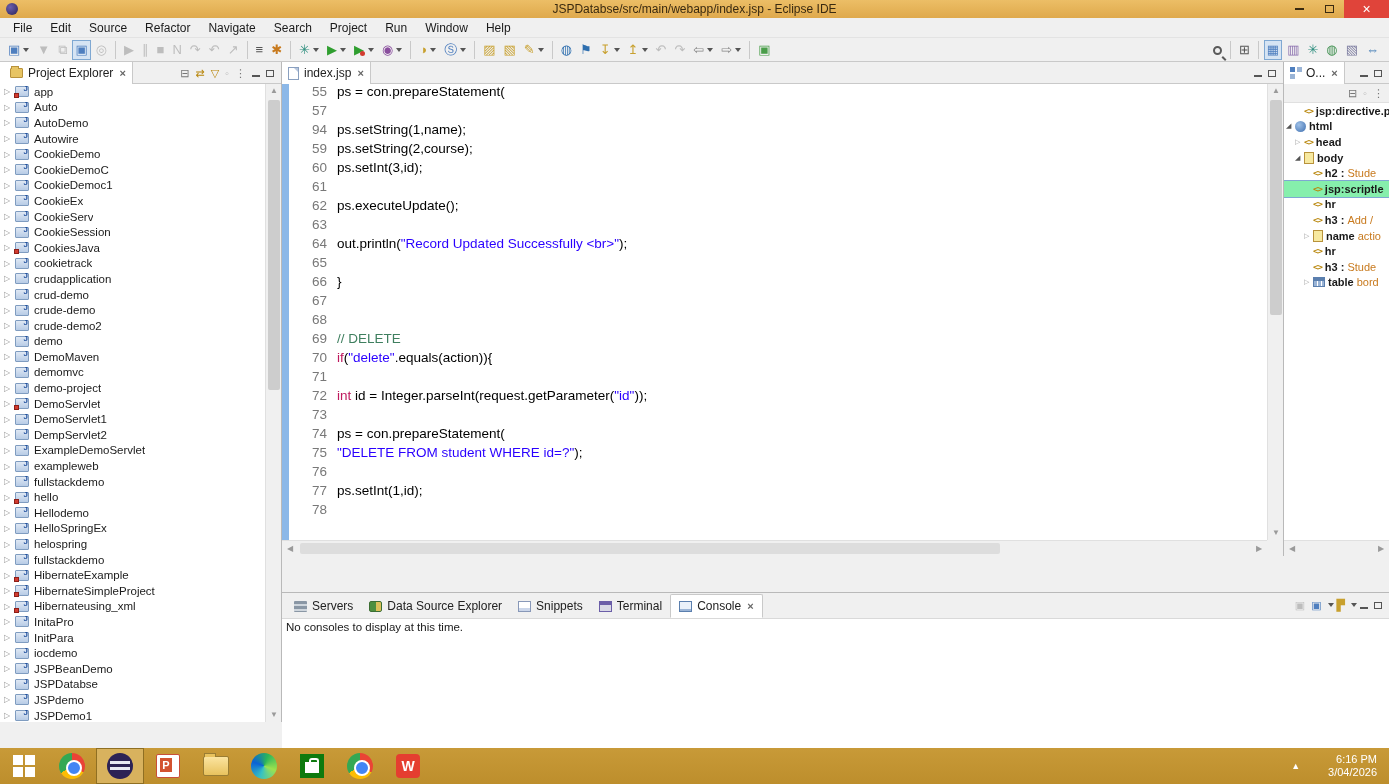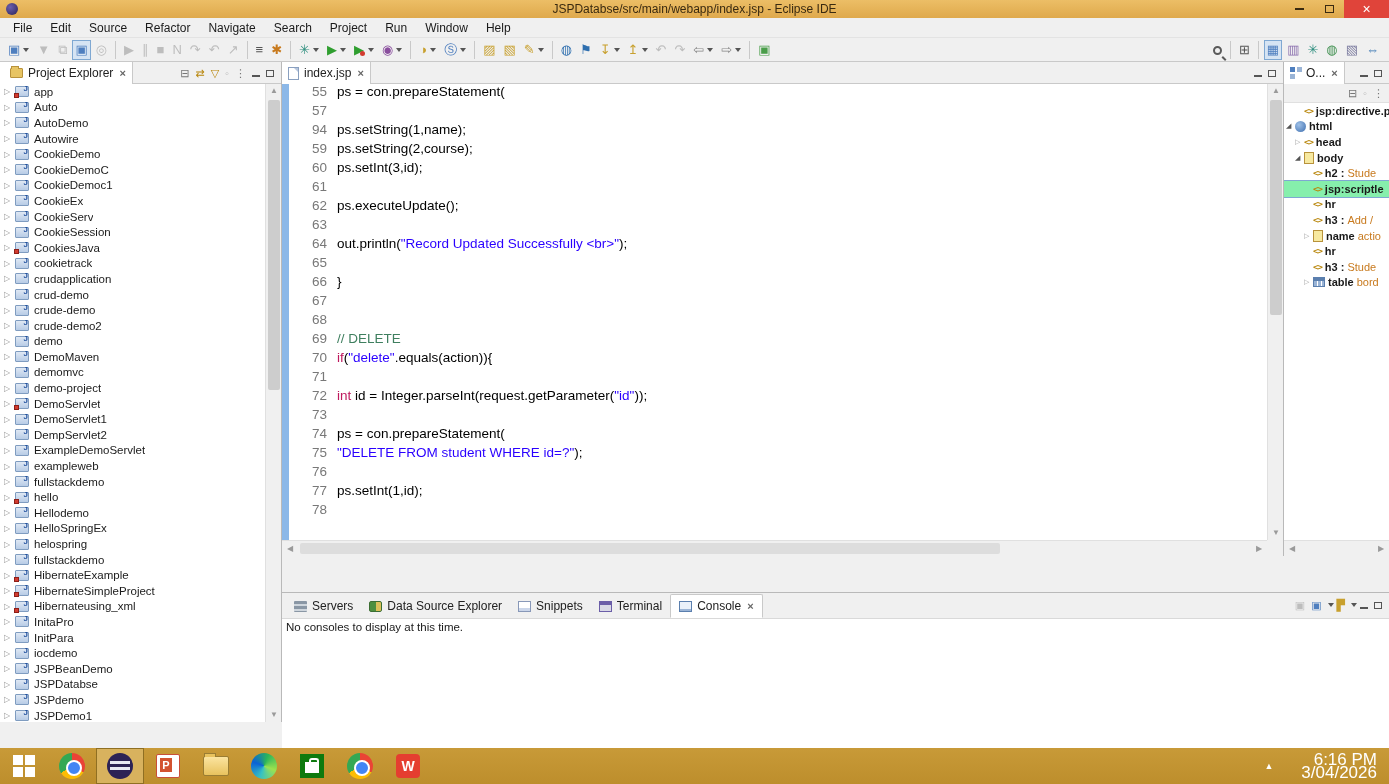--- a/index.html
+++ b/index.html
@@ -152,21 +152,21 @@
   .ic-ppt::after{content:"P";position:absolute;left:3px;top:3px;width:12px;height:14px;background:#D35230;color:#fff;font:700 11px "Liberation Sans",sans-serif;text-align:center;line-height:14px;}
   .ic-explorer{width:26px;height:20px;background:linear-gradient(#FBE4A0,#E8C25E);border:1px solid #9a7d33;border-radius:2px;position:relative;}
   .ic-explorer::before{content:"";position:absolute;left:0;top:-4px;width:10px;height:3px;background:#E8C25E;border:1px solid #9a7d33;border-bottom:none;}
   .ic-edge{width:26px;height:26px;border-radius:50%;background:conic-gradient(from 200deg,#35C1C4,#0B62D6,#2BB55A,#9BE24F,#35C1C4);}
   .ic-store{width:24px;height:24px;background:#0E7A0E;position:relative;}
   .ic-store::after{content:"";position:absolute;left:5px;top:8px;width:14px;height:11px;background:#fff;}
   .ic-store::before{content:"";position:absolute;left:9px;top:4px;width:6px;height:4px;border:2px solid #fff;border-bottom:none;border-radius:3px 3px 0 0;}
   .ic-wps{width:24px;height:24px;background:#E53E30;border-radius:4px;color:#fff;font:700 14px "Liberation Sans",sans-serif;display:flex;align-items:center;justify-content:center;}
   #tray{position:absolute;right:6px;top:748px;height:36px;display:flex;align-items:center;}
   #tray-caret{color:#fff;font-size:9px;margin-right:28px;}
-  #clock{text-align:right;color:#fff;font-size:17px;line-height:13px;margin-right:6px;}
+  #clock{text-align:right;color:#fff;font-size:11px;line-height:13px;margin-right:6px;}
 </style>
 </head>
 <body>
 
 <div id="screen">
 
   <div id="titlebar">
     <div class="app-icon"></div>
     <div id="win-title">JSPDatabse/src/main/webapp/index.jsp - Eclipse IDE</div>
     <div class="win-ctrls">

